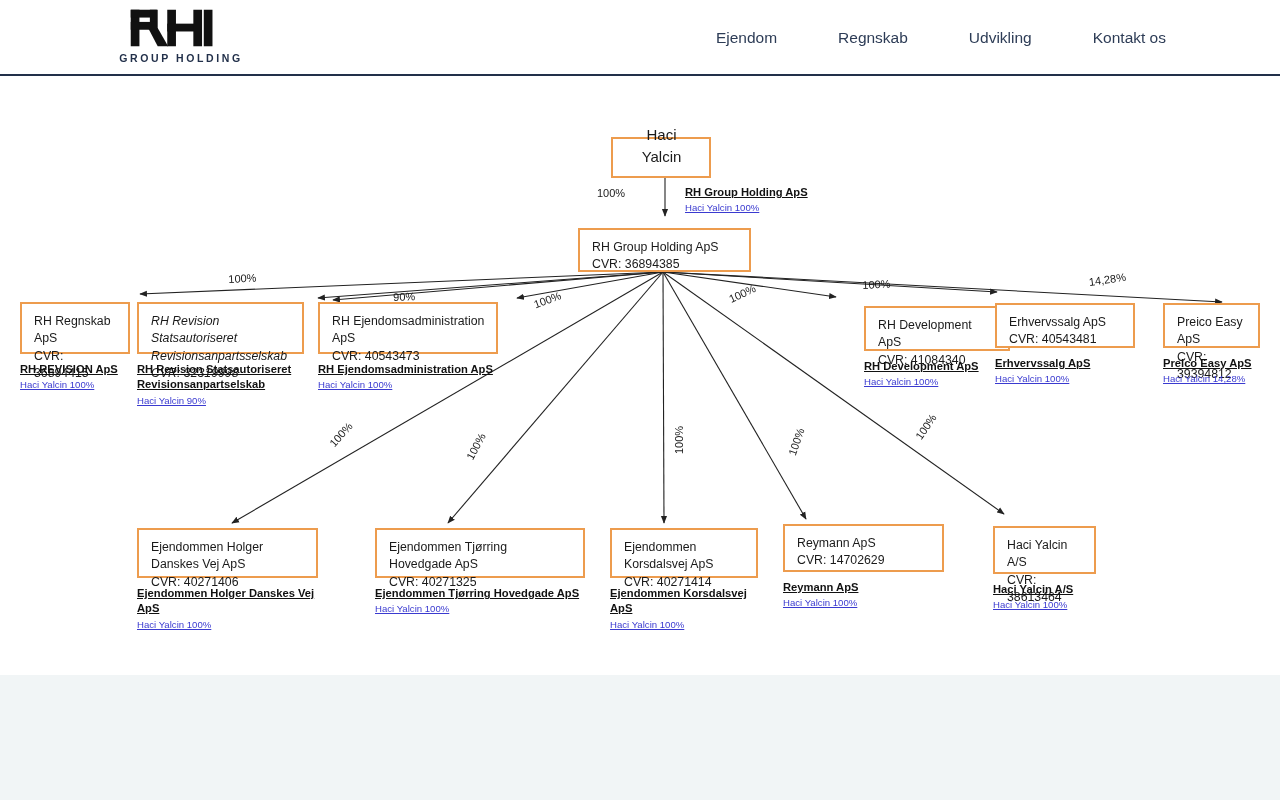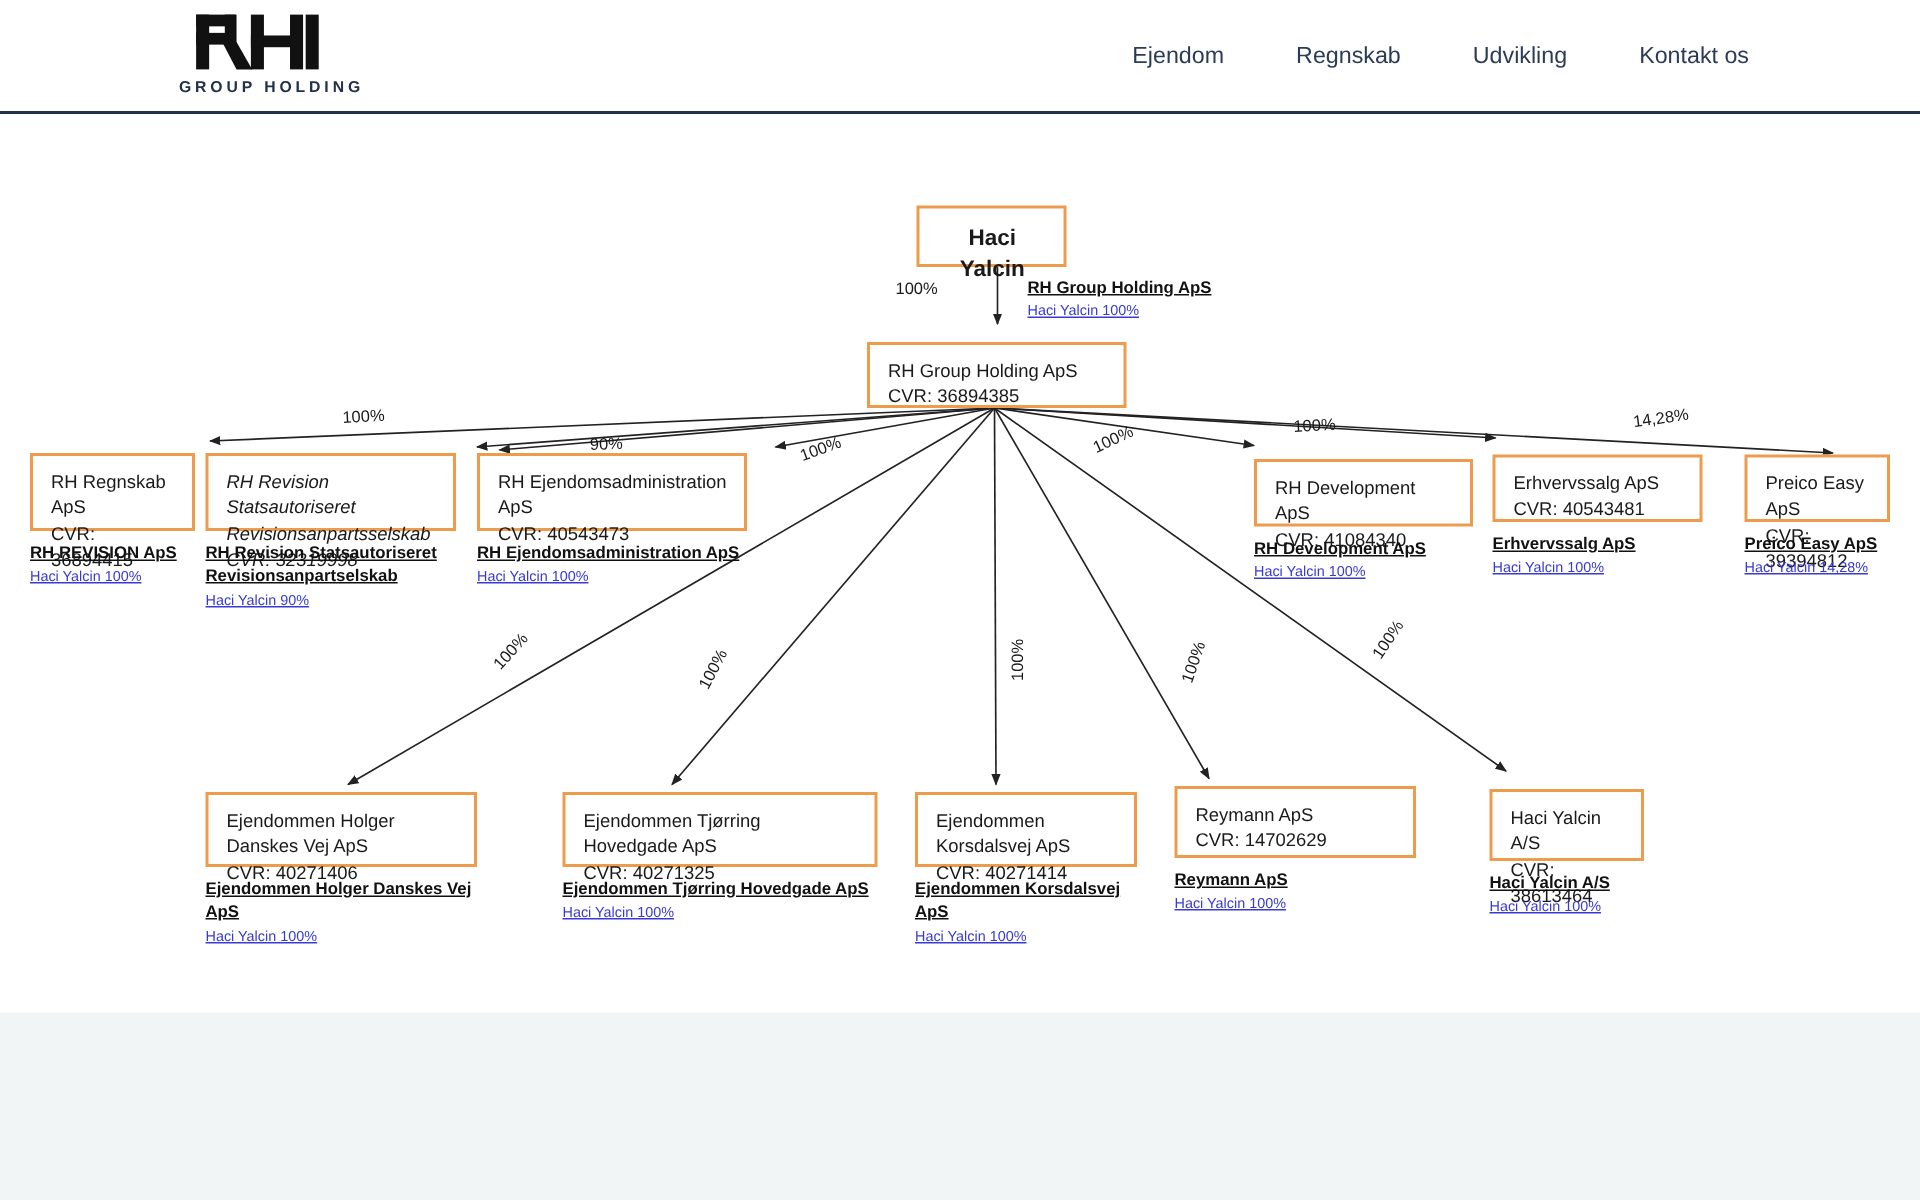--- a/index.html
+++ b/index.html
@@ -42,21 +42,21 @@
     color: #22304a;
     font-family: "Liberation Sans", sans-serif;
     white-space: nowrap;
   }
   .main-nav {
     position: absolute;
     right: 90px; top: 0;
     height: 76px;
     display: flex;
     align-items: center;
-    gap: 0;
+    gap: 13px;
     text-align: right;
   }
   .nav-link {
     color: #2d3c56;
     font-size: 15.5px;
     text-decoration: none;
     padding: 0 24px;
     white-space: nowrap;
     font-family: "Liberation Sans", sans-serif;
     cursor: pointer;
@@ -87,24 +87,24 @@
     font-size: 12.3px;
     line-height: 1.42;
     color: #1a1a1a;
     font-family: "Liberation Sans", sans-serif;
   }
   .node-box .nb-name { display: block; white-space: pre-line; }
   .node-box .nb-cvr  { display: block; }
 
   .node-root .node-box {
     display: flex;
-    align-items: flex-start;
+    align-items: flex-end;
     justify-content: center;
     font-size: 15px;
-    font-weight: 700;
+    font-weight: 400;
     text-align: center;
   }
 
   .node-caption {
     margin-top: 8px;
     font-size: 11.2px;
     font-weight: 700;
     color: #111111;
     text-decoration: underline;
     line-height: 1.38;
@@ -260,21 +260,21 @@
 
   <div class="node" style="left:318px; top:226px; width:180px;">
     <div class="node-box" style="height:52px;">
       <span class="nb-name">RH Ejendomsadministration ApS</span>
       <span class="nb-cvr">CVR: 40543473</span>
     </div>
     <div class="node-caption">RH Ejendomsadministration ApS</div>
     <div class="node-owner">Haci Yalcin 100%</div>
   </div>
 
-  <div class="node" style="left:836px; top:230px; width:146px;">
+  <div class="node" style="left:864px; top:230px; width:146px;">
     <div class="node-box" style="height:45px;">
       <span class="nb-name">RH Development ApS</span>
       <span class="nb-cvr">CVR: 41084340</span>
     </div>
     <div class="node-caption">RH Development ApS</div>
     <div class="node-owner">Haci Yalcin 100%</div>
   </div>
 
   <div class="node" style="left:995px; top:227px; width:140px;">
     <div class="node-box" style="height:45px;">

